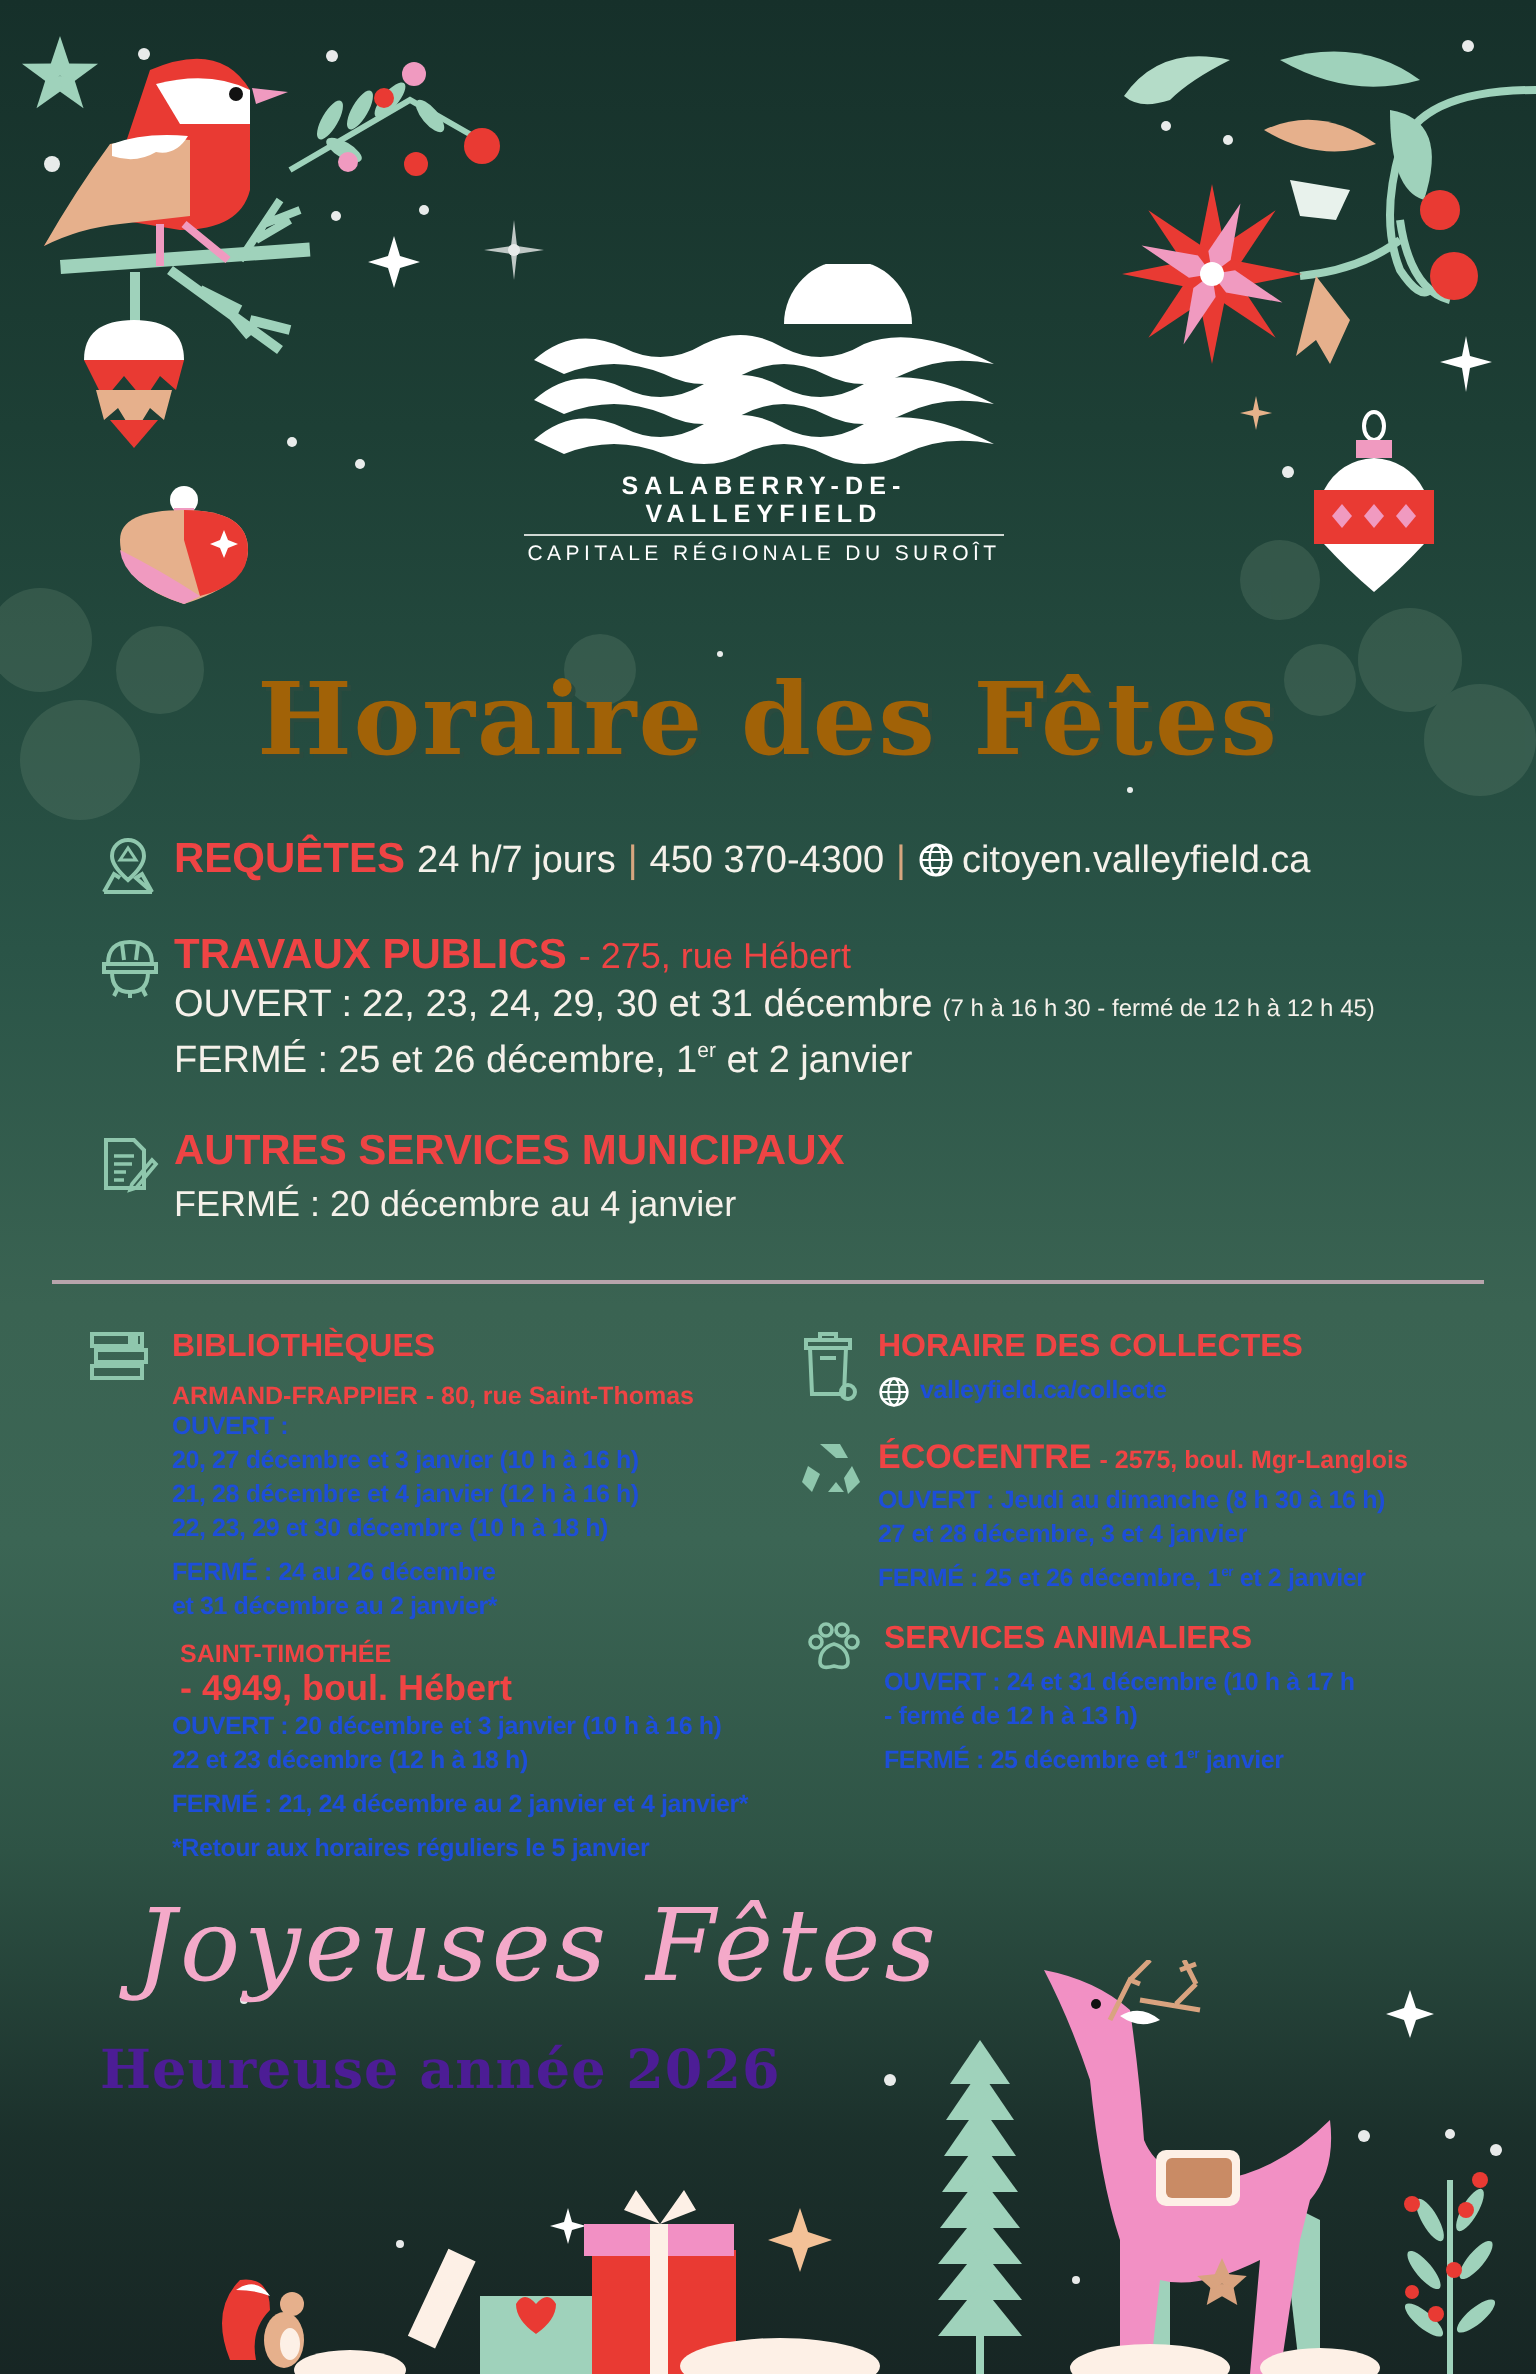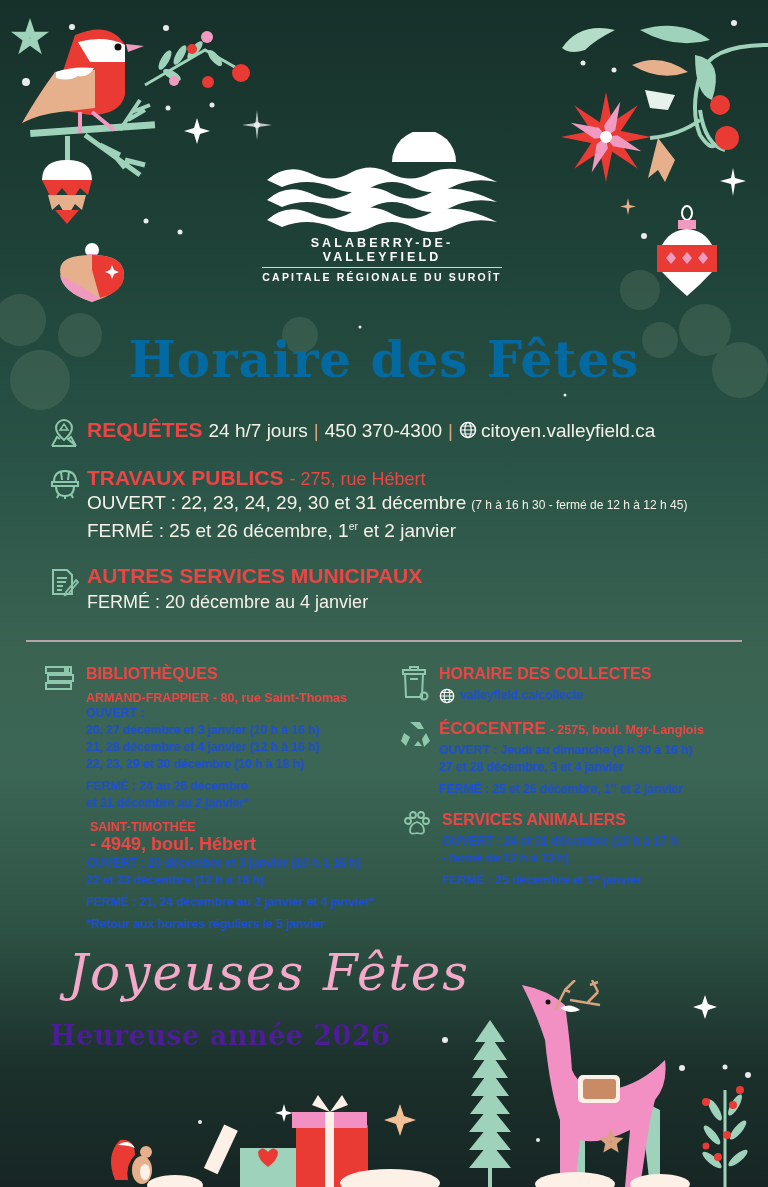--- a/index.html
+++ b/index.html
@@ -11,27 +11,27 @@
     color: #f5f1ea;
   }
   .abs { position: absolute; }
   .peach { color: #ef4444; }
 
   
   .logo { left: 262px; top: 132px; width: 240px; text-align: center; }
   .logo svg { display: block; margin: 0 auto; }
   .logo-name { font-size: 12.5px; letter-spacing: 3.1px; font-weight: bold; color: #fff; margin-top: 4px; }
   .logo-rule { height: 1px; background: #cfd8d3; margin: 3px 0 3px 0; }
-  .logo-tag { font-size: 10.5px; letter-spacing: 2.2px; font-weight: bold; color: #fff; }
+  .logo-tag { font-size: 10.5px; letter-spacing: 2.2px; font-weight: normal; color: #fff; }
 
   
   .title {
     left: 0; top: 330px; width: 768px; text-align: center;
     font-family: "DejaVu Serif", serif; font-weight: bold;
-    font-size: 50px; color: #0369a1; letter-spacing: 1px;
+    font-size: 50px; color: #a16207; letter-spacing: 1px;
     text-shadow: 2px 2px 0 #2a4a3e;
   }
 
   
   .row { display: flex; align-items: baseline; white-space: nowrap; }
   .icon { position: absolute; }
   .h-big { font-size: 21px; font-weight: bold; }
   .t-big { font-size: 19px; color: #f5f1ea; }
   .t-small { font-size: 12px; color: #f5f1ea; }
   .sep { color: #d7a67f; margin: 0 6px; }

